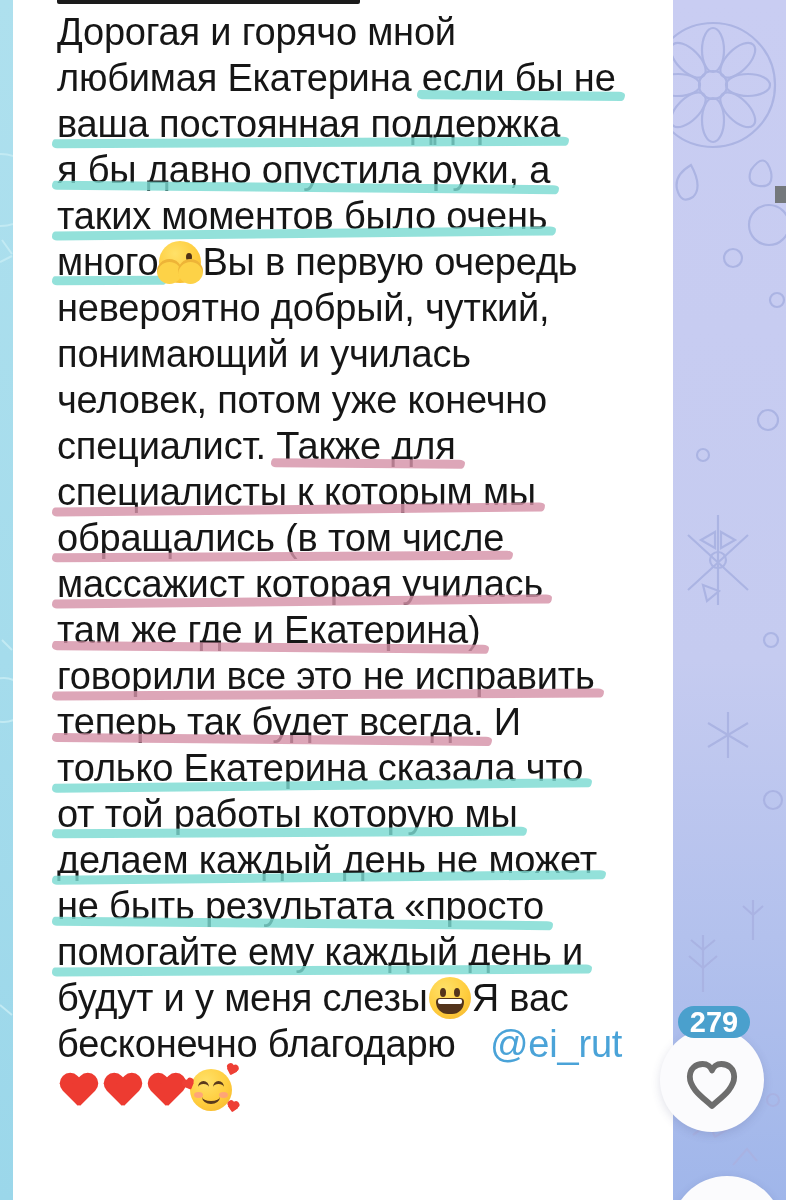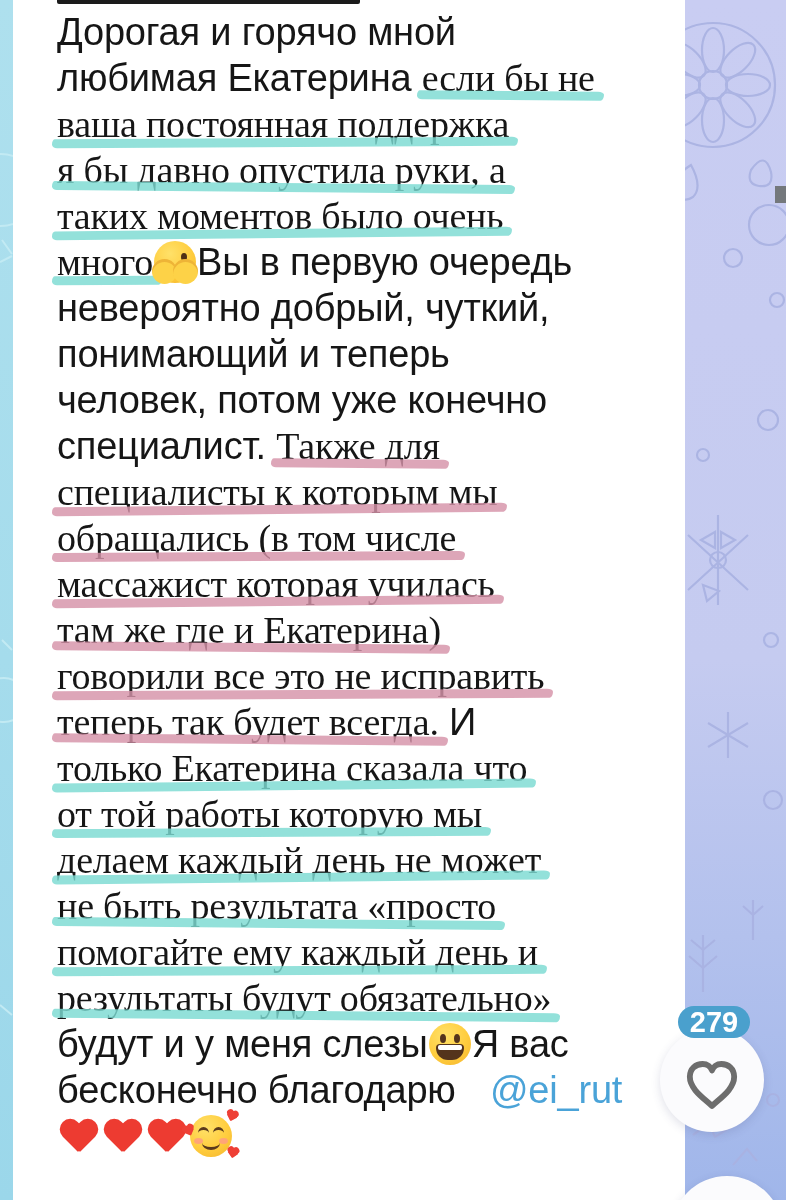--- a/index.html
+++ b/index.html
@@ -7,29 +7,29 @@
           font-family:"Liberation Sans",sans-serif;background:#fff;}
 
   
   .left-strip{position:absolute;left:0;top:0;width:13px;height:1200px;
               background:linear-gradient(180deg,#aee0ee 0%,#a5dcec 55%,#9bd7ea 100%);}
   .right-bg{position:absolute;left:673px;top:0;width:113px;height:1200px;
             background:linear-gradient(180deg,#c9cdf2 0%,#c5cbf0 55%,#b3c1ed 78%,#a0b6ea 100%);}
   .right-bg svg, .left-strip svg{position:absolute;left:0;top:0;}
 
   
-  .bubble{position:absolute;left:13px;top:0;width:660px;height:1200px;background:#ffffff;padding-left:12px;}
+  .bubble{position:absolute;left:13px;top:0;width:660px;height:1200px;background:#ffffff;}
   .top-remnant{position:absolute;left:44px;top:0;width:303px;height:4px;background:#1b1b1b;border-radius:0 0 2px 2px;}
   .message{position:absolute;left:44px;top:9px;width:612px;color:var(--text);
            font-size:38px;line-height:46px;letter-spacing:-0.2px;}
   .msg-line{height:46px;white-space:nowrap;}
   .msg-link{color:var(--link);margin-left:24px;}
 
   
-  .mark{position:relative;font-family:Liberation Serif, serif;}
+  .mark{position:relative;}
   .mark::after{content:"";position:absolute;left:-5px;right:-9px;bottom:-1px;height:9px;
                border-radius:6px 12px 7px 10px / 10px 6px 12px 7px;opacity:.82;
                transform:rotate(-0.6deg);}
   .msg-line:nth-child(even) .mark::after{transform:rotate(0.5deg);}
   .msg-line:nth-child(3n) .mark::after{transform:rotate(-0.3deg) translateY(1px);}
   .mark-cyan::after{background:var(--cyan);}
   .mark-pink::after{background:var(--pink);}
 
   
   .badge{position:absolute;left:678px;top:1006px;width:72px;height:32px;border-radius:22px;
@@ -128,35 +128,34 @@
   <div class="bubble">
     <div class="top-remnant"></div>
     <div class="message">
         <div class="msg-line"><span>Дорогая и горячо мной</span></div>
         <div class="msg-line"><span>любимая Екатерина </span><span class="mark mark-cyan">если бы не</span></div>
         <div class="msg-line"><span class="mark mark-cyan">ваша постоянная поддержка</span></div>
         <div class="msg-line"><span class="mark mark-cyan">я бы давно опустила руки, а</span></div>
         <div class="msg-line"><span class="mark mark-cyan">таких моментов было очень</span></div>
         <div class="msg-line"><span class="mark mark-cyan">много</span><span class="emj emj-face-peeking"><i class="face"></i><i class="peye"></i><i class="hand-l"></i><i class="hand-r"></i></span><span>Вы в первую очередь</span></div>
         <div class="msg-line"><span>невероятно добрый, чуткий,</span></div>
-        <div class="msg-line"><span>понимающий и теперь</span></div>
+        <div class="msg-line"><span>понимающий и училась</span></div>
         <div class="msg-line"><span>человек, потом уже конечно</span></div>
         <div class="msg-line"><span>специалист. </span><span class="mark mark-pink">Также для</span></div>
         <div class="msg-line"><span class="mark mark-pink">специалисты к которым мы</span></div>
         <div class="msg-line"><span class="mark mark-pink">обращались (в том числе</span></div>
         <div class="msg-line"><span class="mark mark-pink">массажист которая училась</span></div>
         <div class="msg-line"><span class="mark mark-pink">там же где и Екатерина)</span></div>
         <div class="msg-line"><span class="mark mark-pink">говорили все это не исправить</span></div>
         <div class="msg-line"><span class="mark mark-pink">теперь так будет всегда.</span><span> И</span></div>
         <div class="msg-line"><span class="mark mark-cyan">только Екатерина сказала что</span></div>
         <div class="msg-line"><span class="mark mark-cyan">от той работы которую мы</span></div>
         <div class="msg-line"><span class="mark mark-cyan">делаем каждый день не может</span></div>
         <div class="msg-line"><span class="mark mark-cyan">не быть результата «просто</span></div>
         <div class="msg-line"><span class="mark mark-cyan">помогайте ему каждый день и</span></div>
-        <div class="msg-line"><span class="mark mark-cyan">результаты будут обязательно»</span></div>
         <div class="msg-line"><span>будут и у меня слезы</span><span class="emj emj-grinning-face"><i class="face"></i><i class="eye-l"></i><i class="eye-r"></i><i class="mouth"></i><i class="teeth"></i></span><span>Я вас</span></div>
         <div class="msg-line"><span>бесконечно благодарю </span><span class="msg-link">@ei_rut</span></div>
         <div class="msg-line"><span class="css-heart"></span><span class="css-heart"></span><span class="css-heart"></span><span class="emj emj-smiling-face-with-hearts"><i class="face"></i><i class="leye-l"></i><i class="leye-r"></i><i class="lsmile"></i><i class="cheek-l"></i><i class="cheek-r"></i><i class="mh mh1"></i><i class="mh mh2"></i><i class="mh mh3"></i></span></div>
       </div>
   </div>
 
   <div class="gray-square"></div>
 
   <div class="badge">
     <span>279</span>

